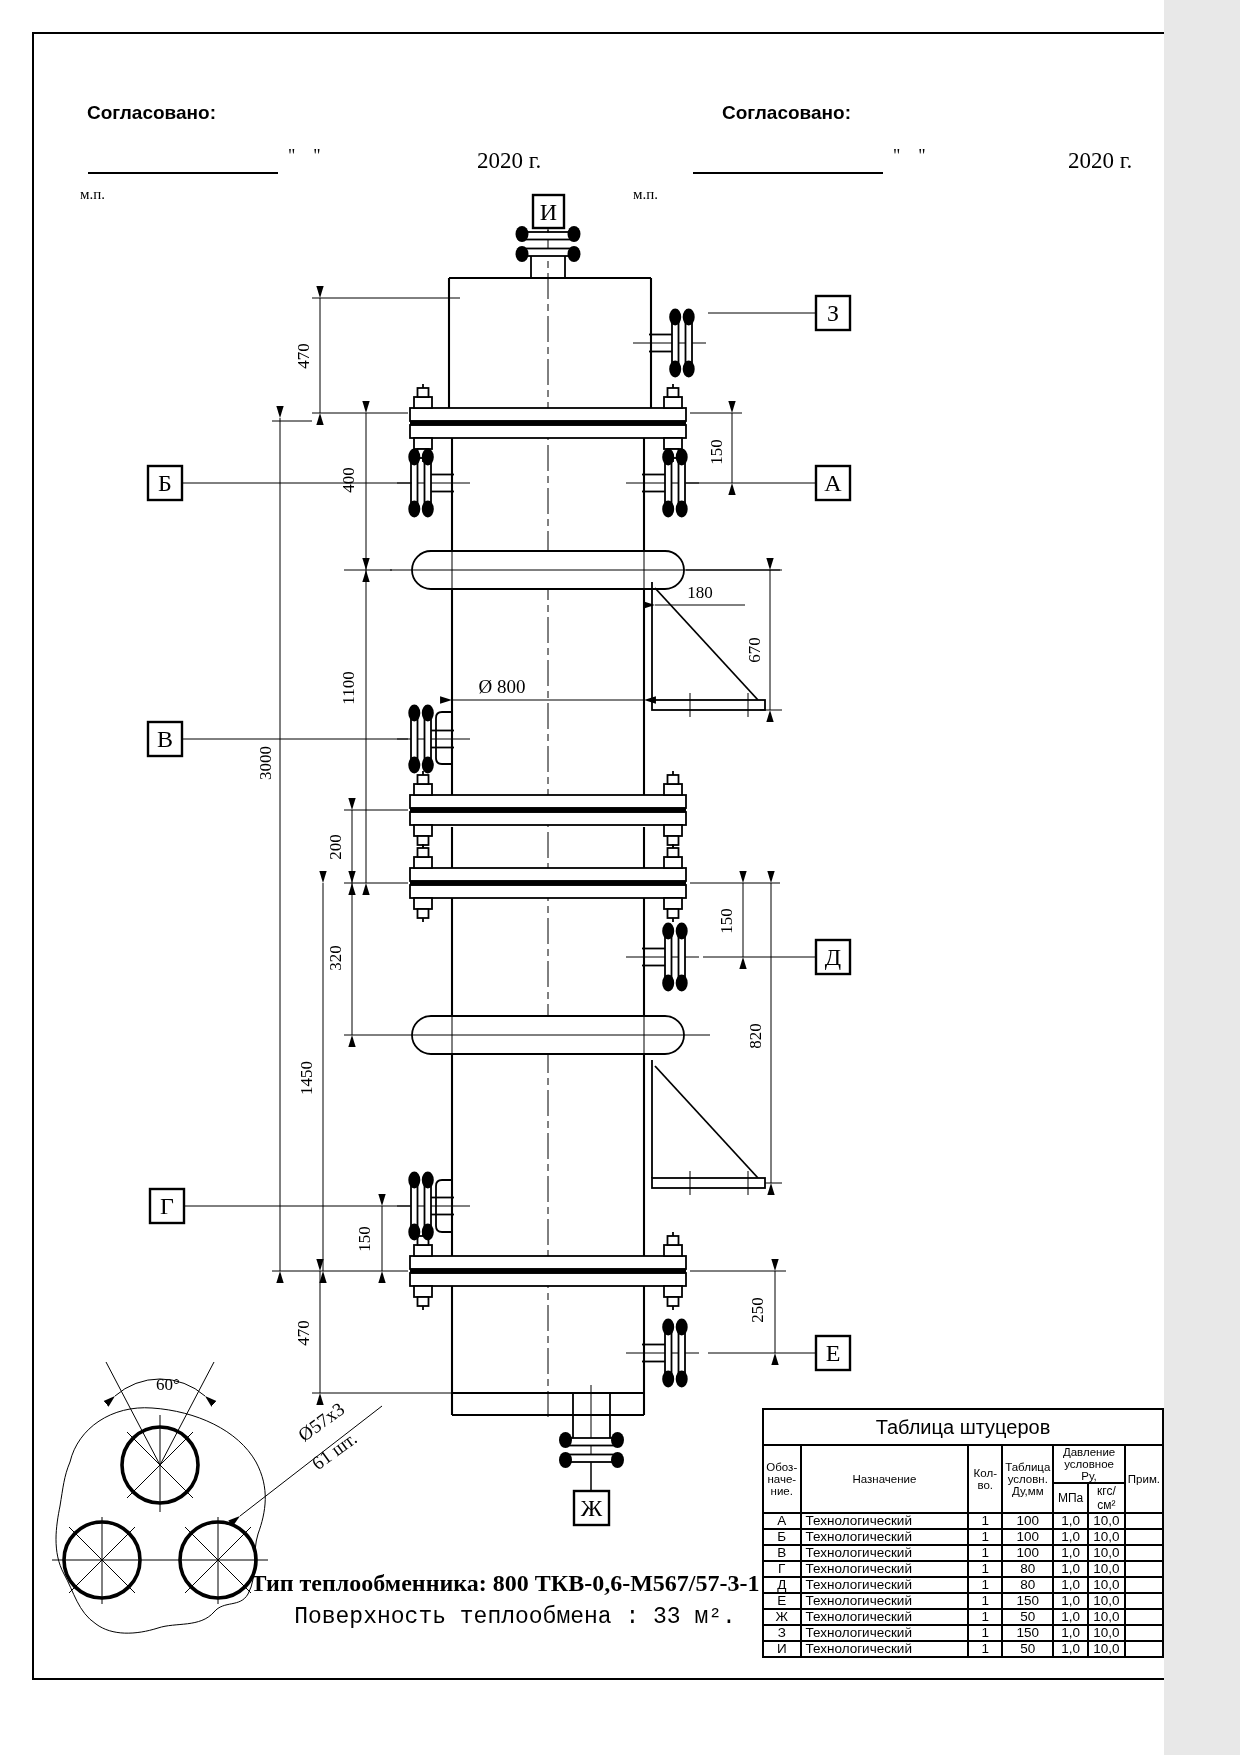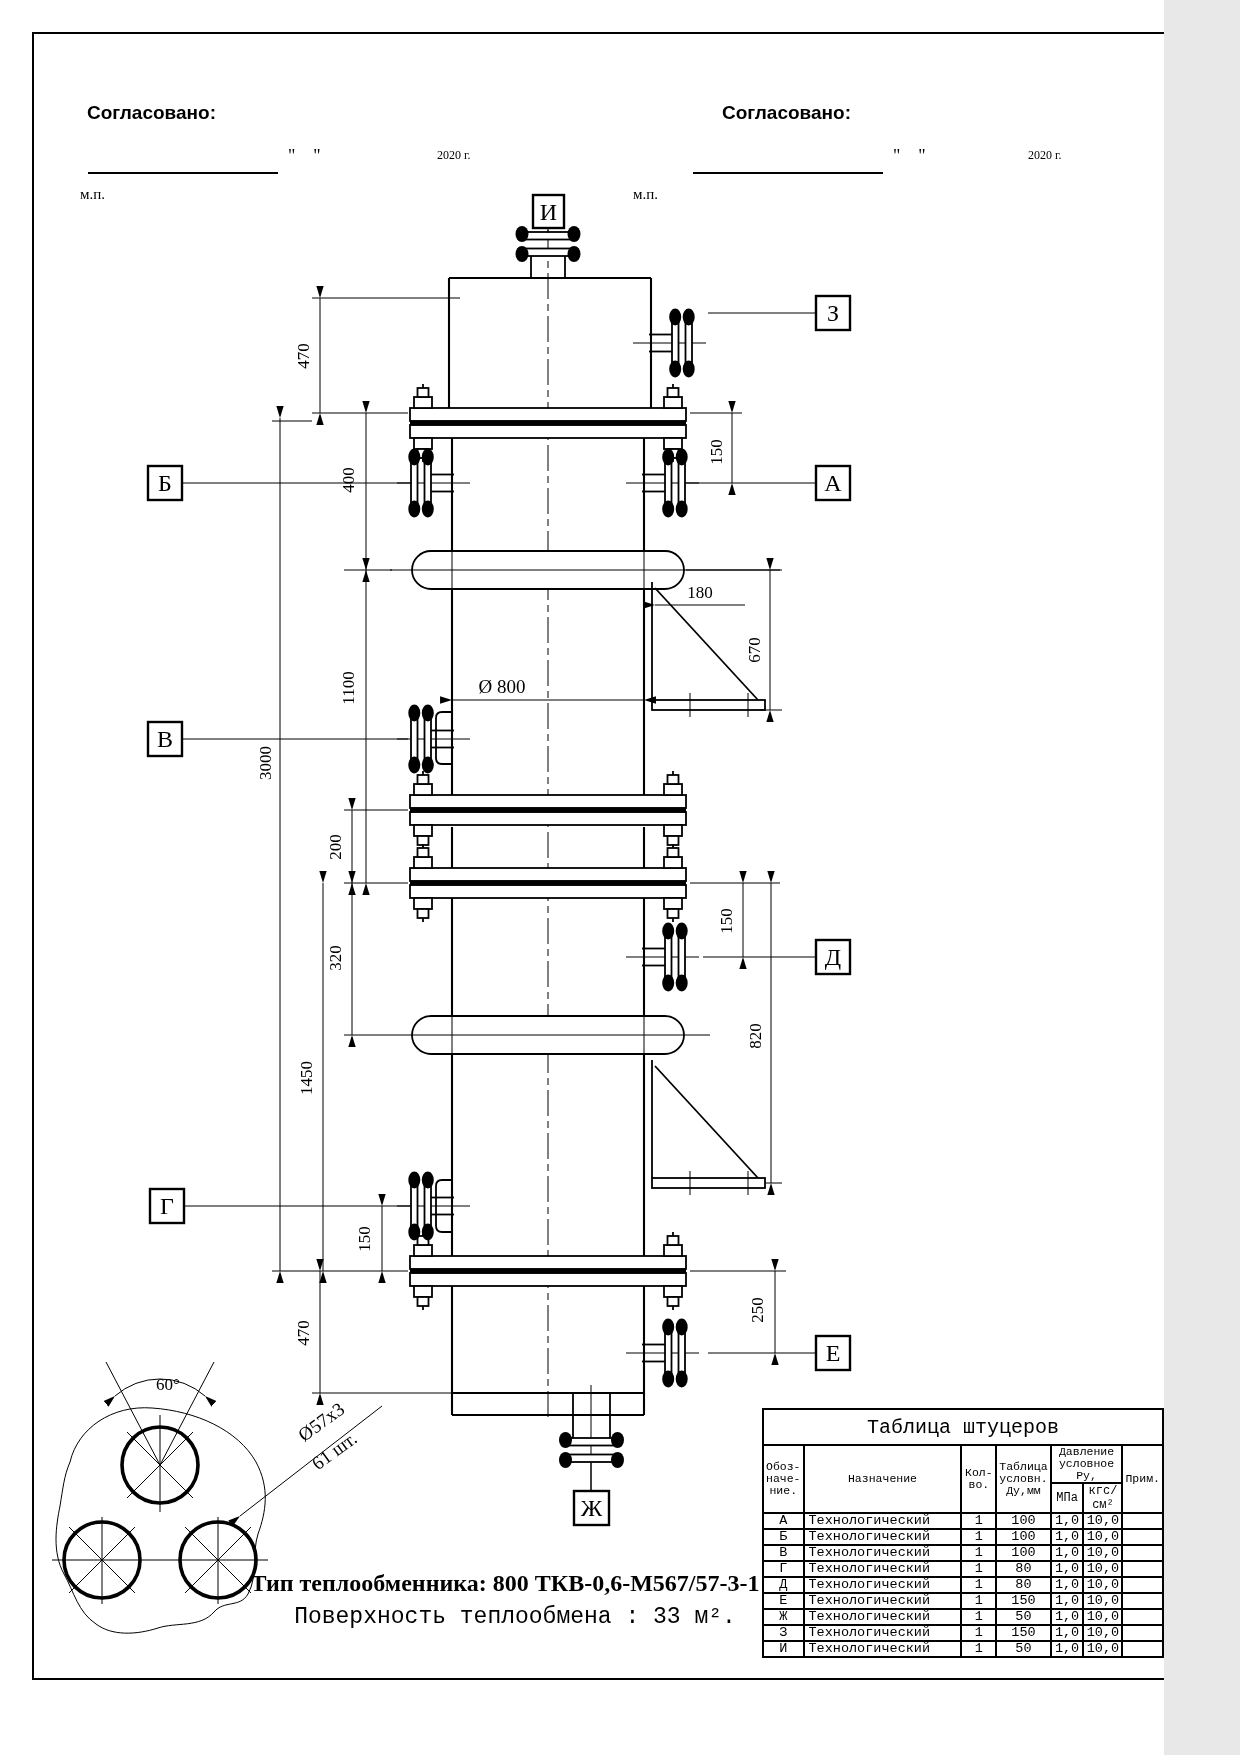--- a/index.html
+++ b/index.html
@@ -3,21 +3,21 @@
 <meta charset="utf-8">
 <style>
   html,body{margin:0;padding:0;background:#e8e8e8;}
   .sheet{position:relative;width:1164px;height:1755px;background:#ffffff;overflow:hidden;
          font-family:"Liberation Serif","DejaVu Serif",serif;color:#000;}
   .frame{position:absolute;left:32px;top:32px;width:1176px;height:1644px;border:2px solid #000;}
   .abs{position:absolute;}
   .appr-title{font-family:"Liberation Sans","DejaVu Sans",sans-serif;font-weight:bold;font-size:19px;}
   .sigline{border-bottom:2px solid #000;height:1px;}
   .quotes{font-size:18px;white-space:pre;}
-  .year{font-size:12px;}
+  .year{font-size:23px;margin-left:40px;}
   .mp{font-size:15px;}
   .notes1{font-size:24px;white-space:nowrap;font-weight:bold;}
   .notes2{font-size:23px;white-space:nowrap;}
 
   
   svg{position:absolute;left:0;top:0;}
   .thin{stroke:#000;stroke-width:1;fill:none;}
   .med{stroke:#000;stroke-width:1.8;fill:none;}
   .medf{stroke:#000;stroke-width:1.8;fill:#fff;}
   .thick{stroke:#000;stroke-width:2.1;fill:none;}
@@ -25,21 +25,21 @@
   .gask{stroke:#000;stroke-width:5;fill:none;}
   .cl{stroke:#000;stroke-width:1;fill:none;stroke-dasharray:26 5 7 5;}
   .dim{stroke:#000;stroke-width:1;fill:none;}
   .blob{fill:#000;stroke:none;}
   .dimtxt{font:17px "Liberation Serif","DejaVu Serif",serif;fill:#000;}
   .lbltxt{font:24px "Liberation Serif","DejaVu Serif",serif;fill:#000;}
   .lblbox{stroke:#000;stroke-width:2.4;fill:#fff;}
 
   
   .ntable{position:absolute;left:762px;top:1408px;border-collapse:collapse;table-layout:fixed;
-          font-family:Liberation Mono, monospace;}
+          font-family:Liberation Sans, sans-serif;}
   .ntable td{border:2px solid #000;padding:0 2px;text-align:center;vertical-align:middle;
              overflow:hidden;white-space:pre-line;}
   .ntable .title{font-size:20px;height:34px;}
   .ntable .hdr td{font-size:11.5px;line-height:1.05;height:27px;}
   .ntable .hdr2 td{font-size:12px;height:25px;}
   .ntable tr.datarow td{font-size:13.5px;height:14px;line-height:1;}
   .ntable tr.datarow td.c1{text-align:left;padding-left:4px;}
 </style>
 </head>
 <body>

